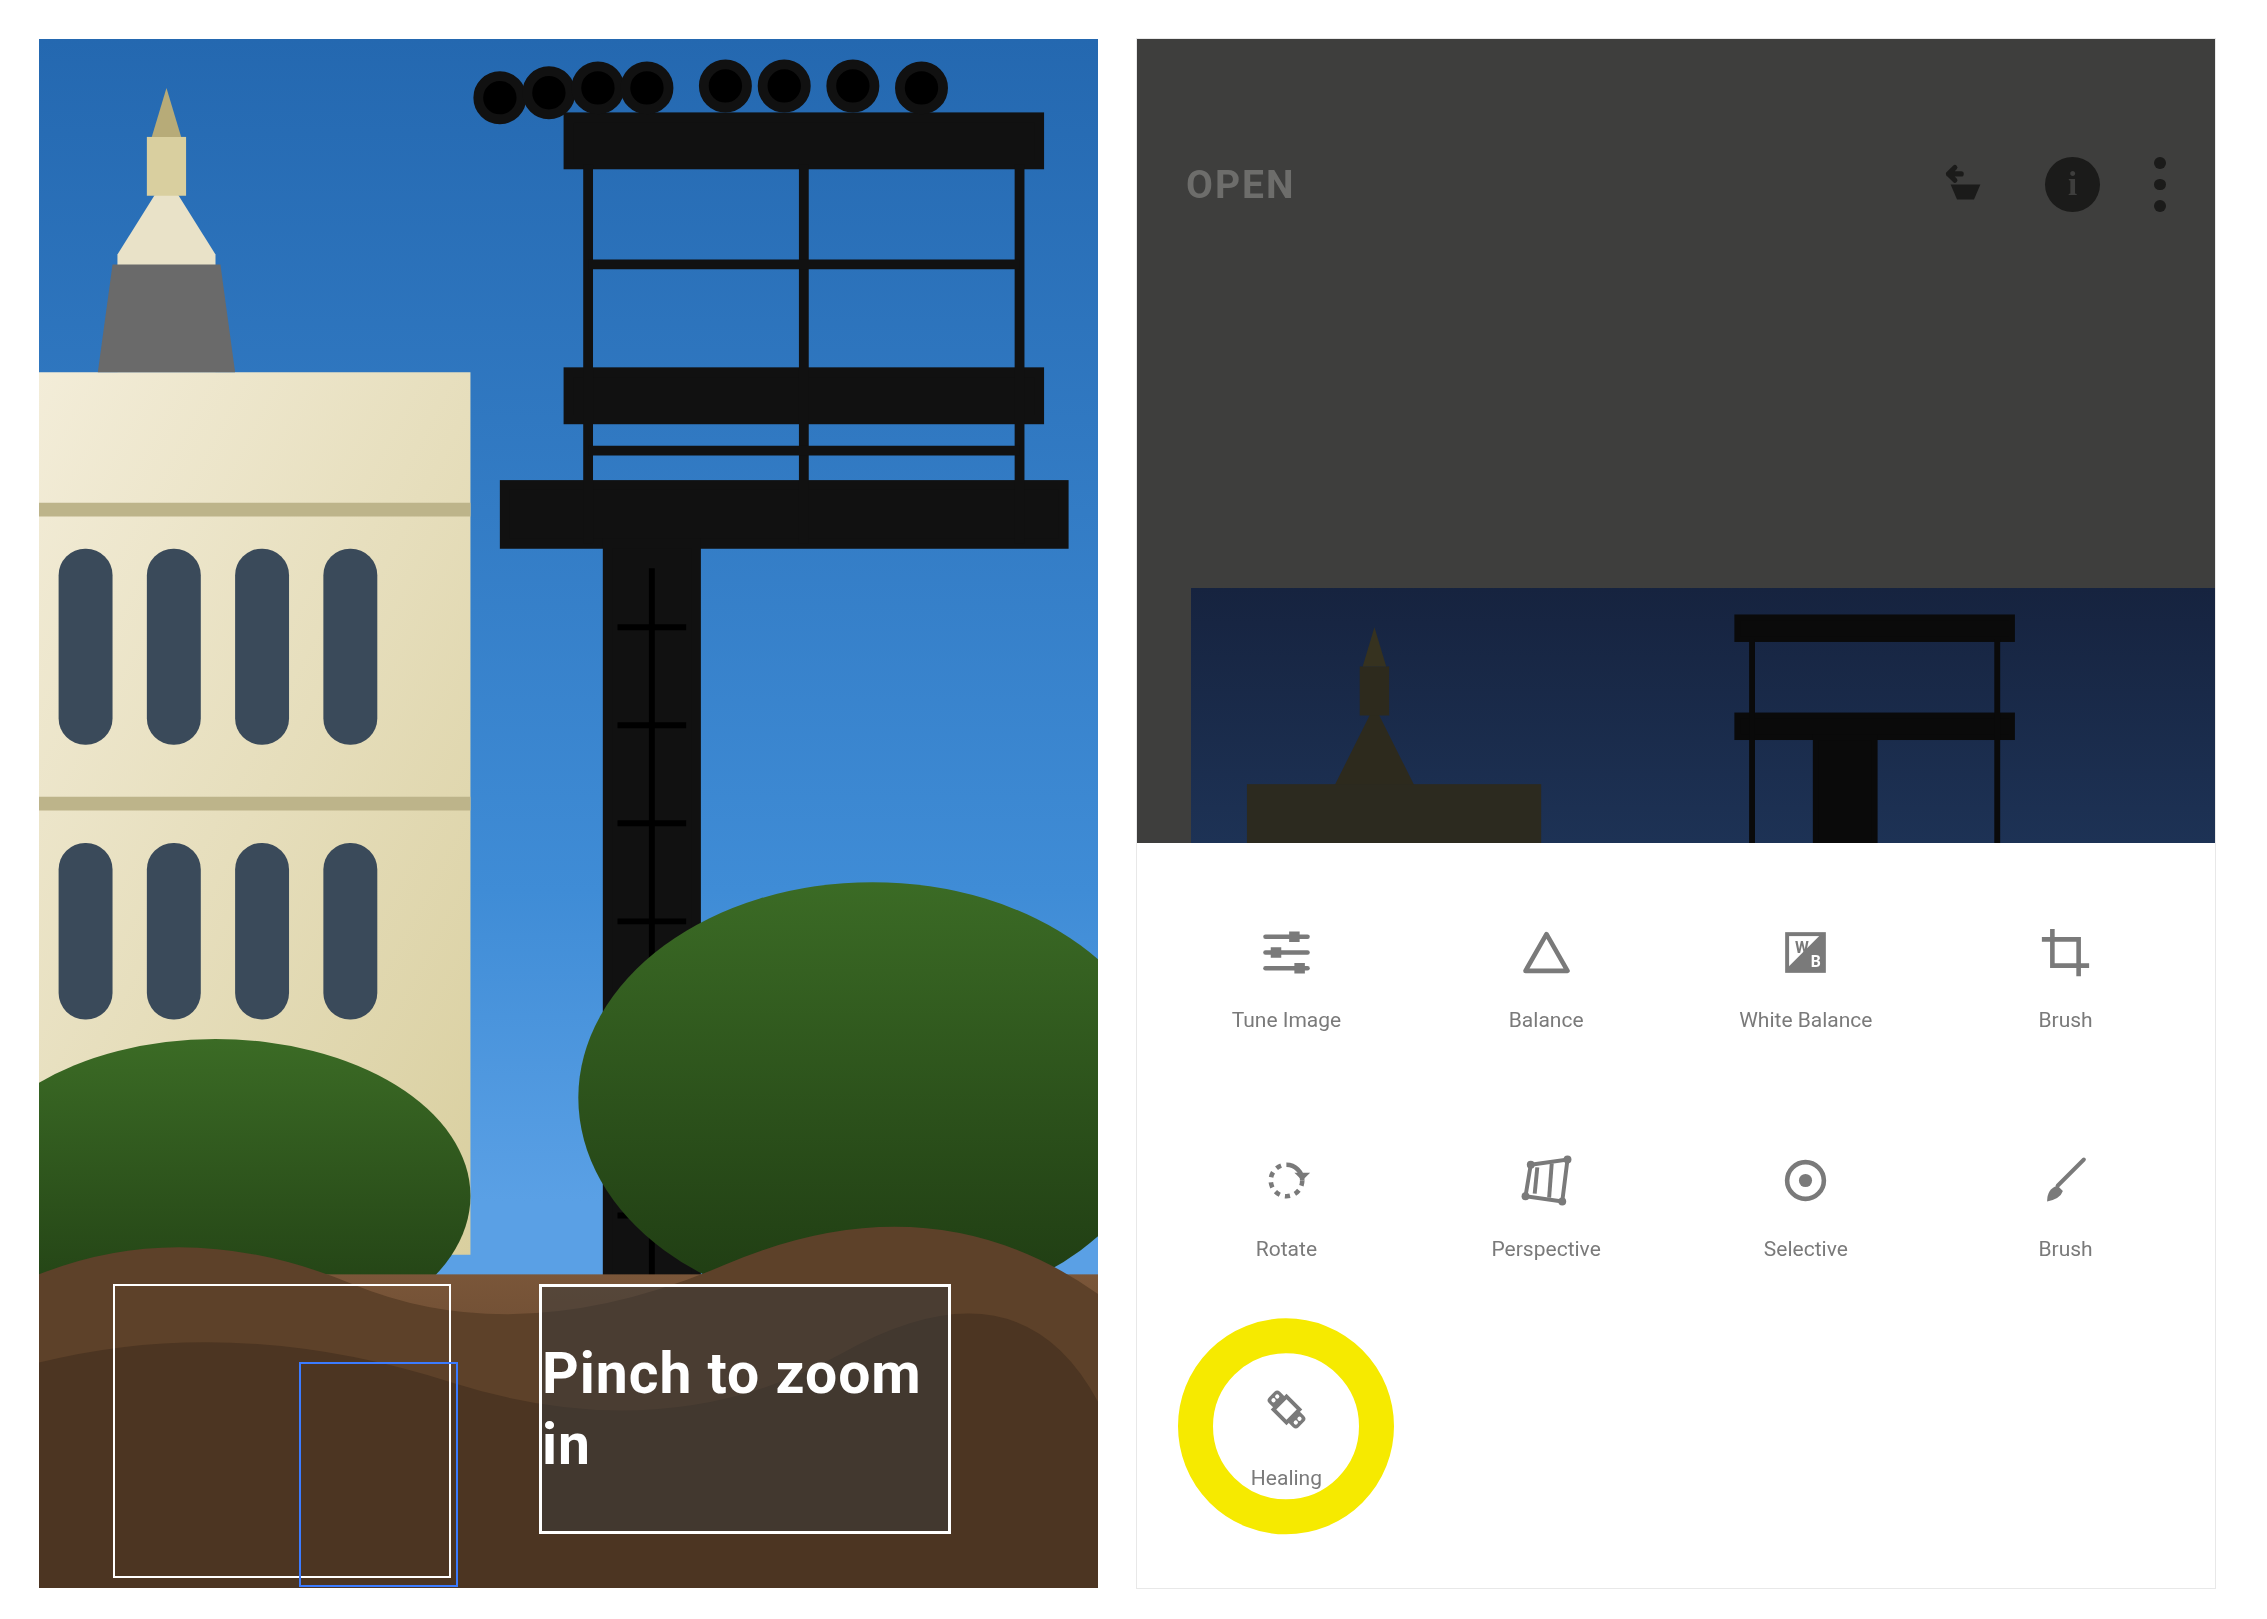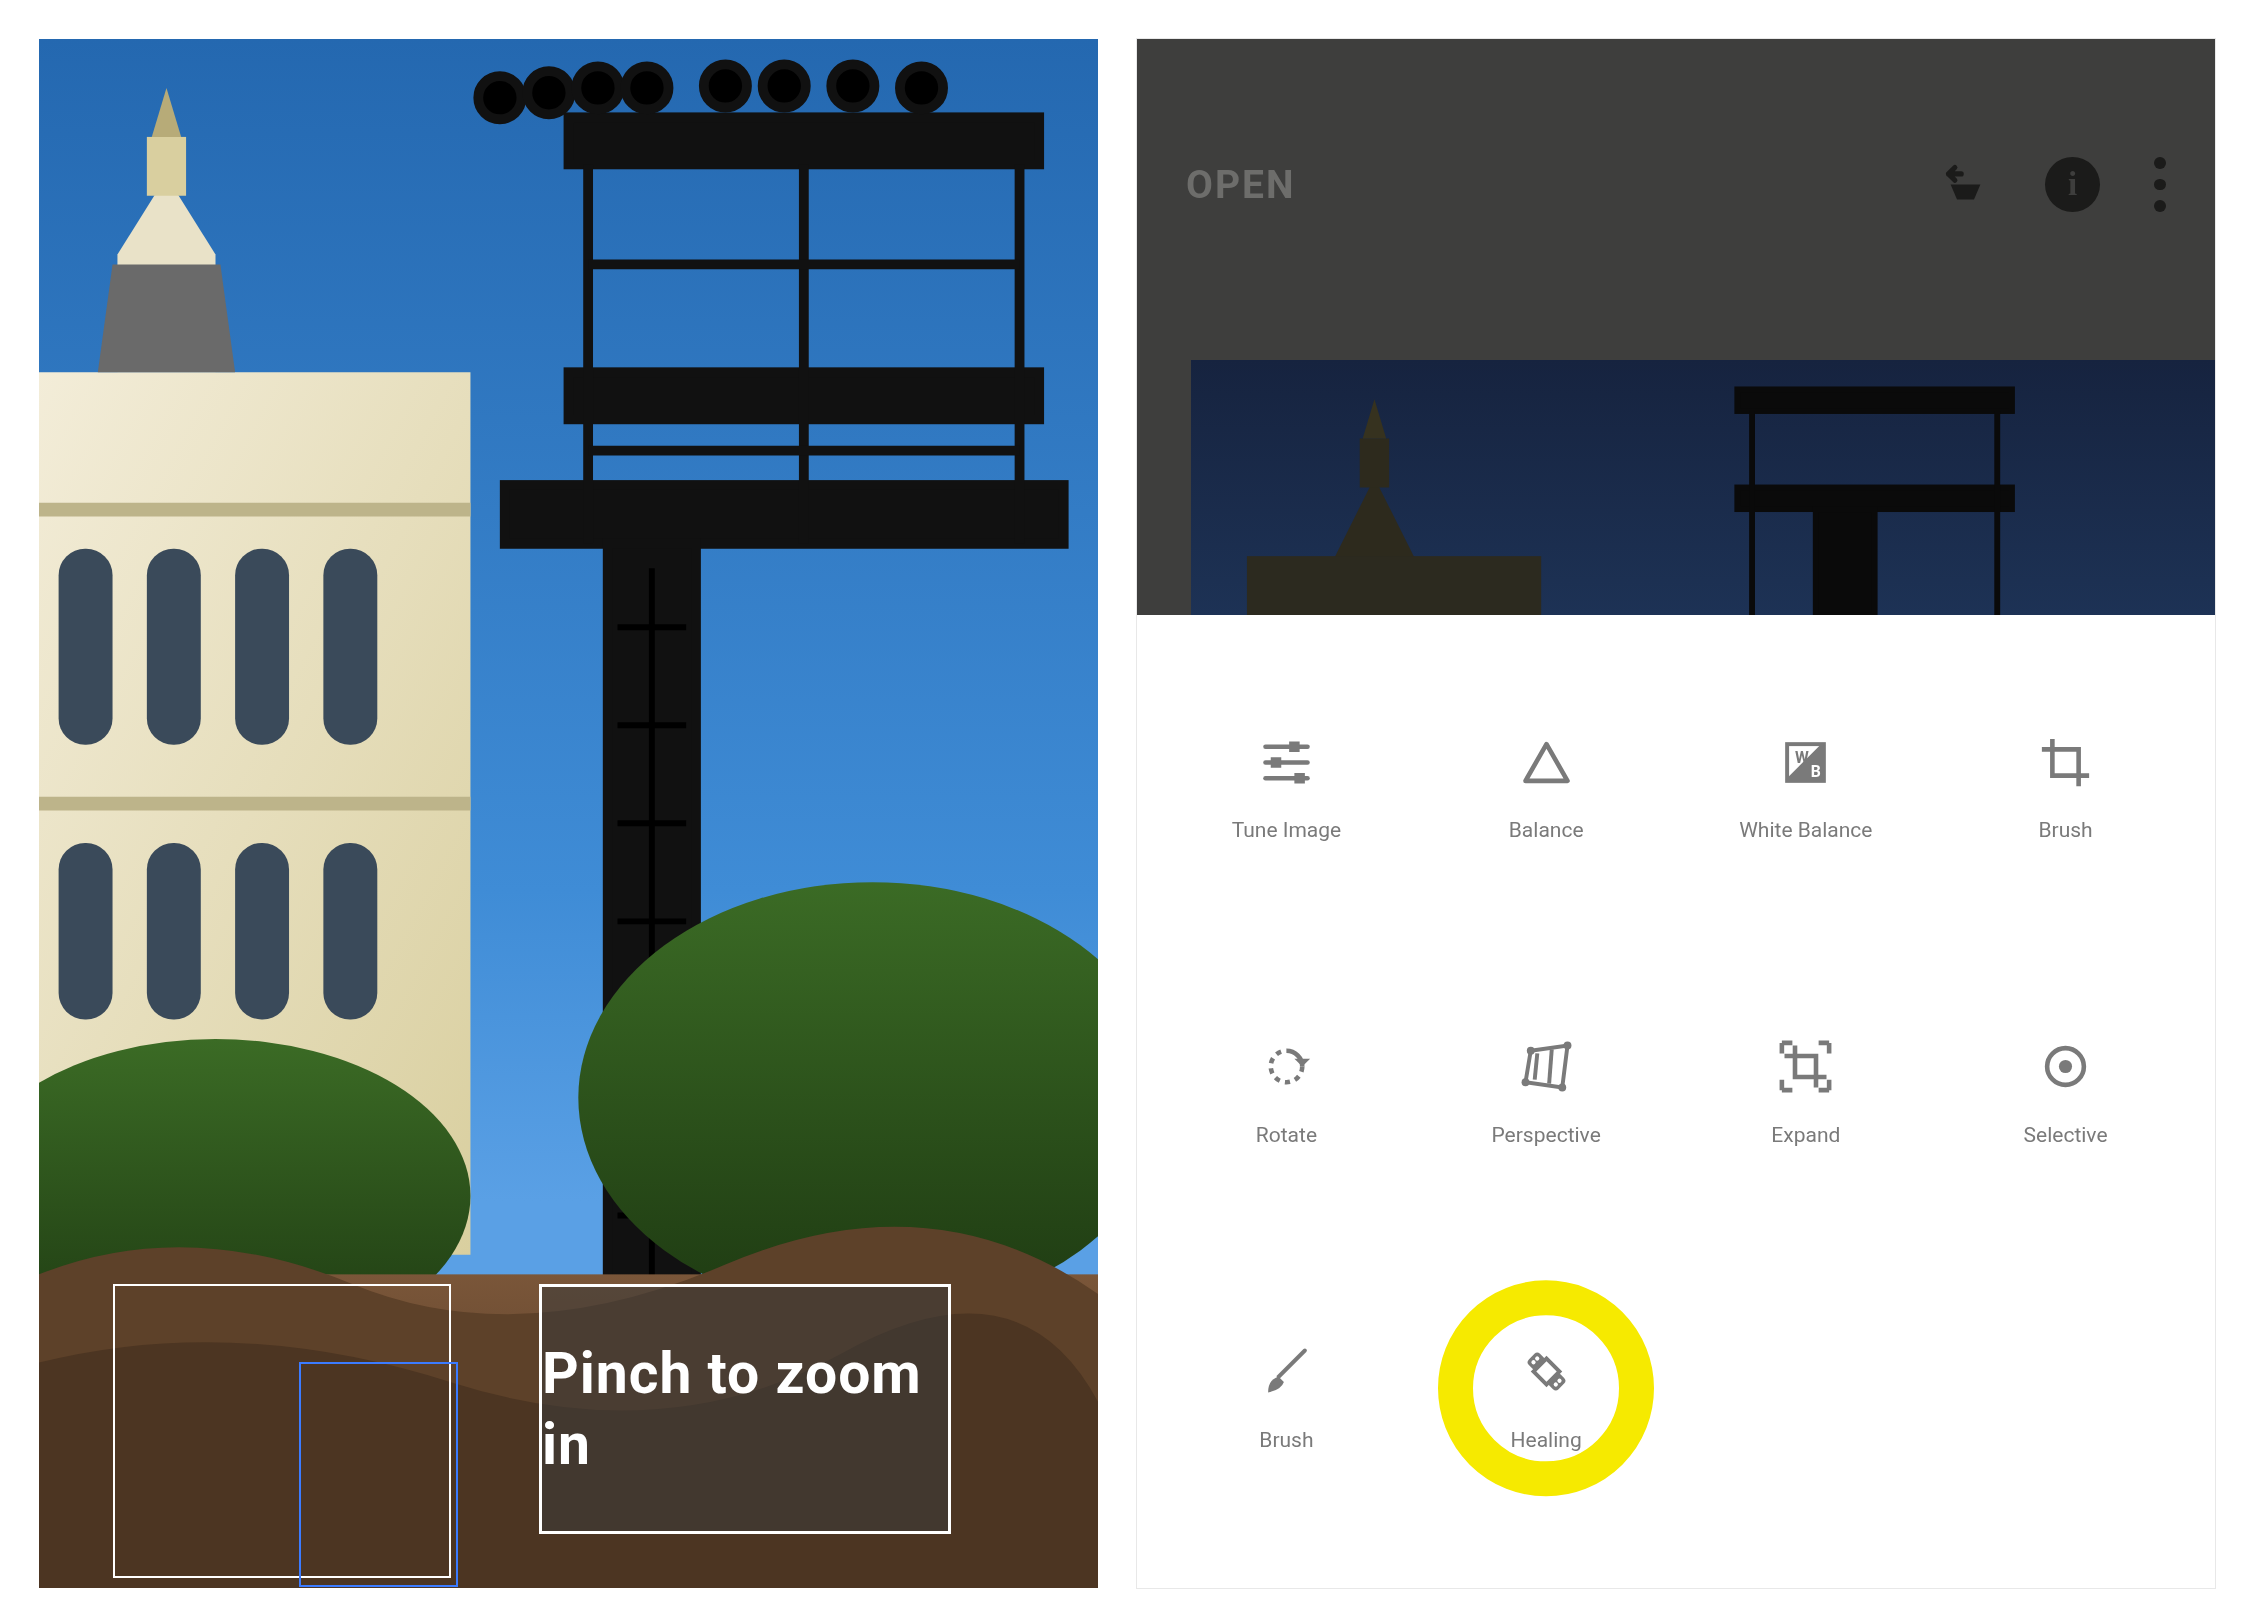--- a/index.html
+++ b/index.html
@@ -57,21 +57,21 @@
   .right-pane {
     width: 1078px;
     height: 1549px;
     display: flex;
     flex-direction: column;
     background: #ffffff;
     box-shadow: 0 0 0 1px #e8e8e8;
   }
 
   .top-dark {
-    height: 576px;
+    height: 804px;
     position: relative;
     overflow: hidden;
     background: #3e3e3d;
   }
   .top-bar {
     position: absolute;
     top: 118px; left: 0; right: 0;
     display: flex;
     align-items: center;
     padding: 0 49px;
@@ -345,31 +345,20 @@
         <circle cx="12" cy="12" r="3" fill="#7a7a7a" stroke="none"></circle>
         <circle cx="40" cy="8" r="3" fill="#7a7a7a" stroke="none"></circle>
         <circle cx="36" cy="40" r="3" fill="#7a7a7a" stroke="none"></circle>
         <circle cx="8" cy="36" r="3" fill="#7a7a7a" stroke="none"></circle>
         <line x1="17" y1="14" x2="15" y2="34"></line>
         <line x1="28" y1="11" x2="26" y2="37"></line>
       </svg>
       <div class="tool-label">Perspective</div>
     </div>
 
-    <div class="tool">
-      <svg viewBox="0 0 48 48" stroke-width="3.5">
-        <path d="M16 8 L16 32 L40 32" fill="none"></path>
-        <path d="M8 16 L32 16 L32 40" fill="none"></path>
-        <path d="M6 6 L14 6 M6 6 L6 14"></path>
-        <path d="M42 6 L34 6 M42 6 L42 14"></path>
-        <path d="M6 42 L14 42 M6 42 L6 34"></path>
-        <path d="M42 42 L34 42 M42 42 L42 34"></path>
-      </svg>
-      <div class="tool-label">Expand</div>
-    </div>
 
     <div class="tool">
       <svg viewBox="0 0 48 48" stroke-width="3.5">
         <circle cx="24" cy="24" r="14" fill="none"></circle>
         <circle cx="24" cy="24" r="5" fill="#7a7a7a" stroke="none"></circle>
       </svg>
       <div class="tool-label">Selective</div>
     </div>
 
     <div class="tool">

